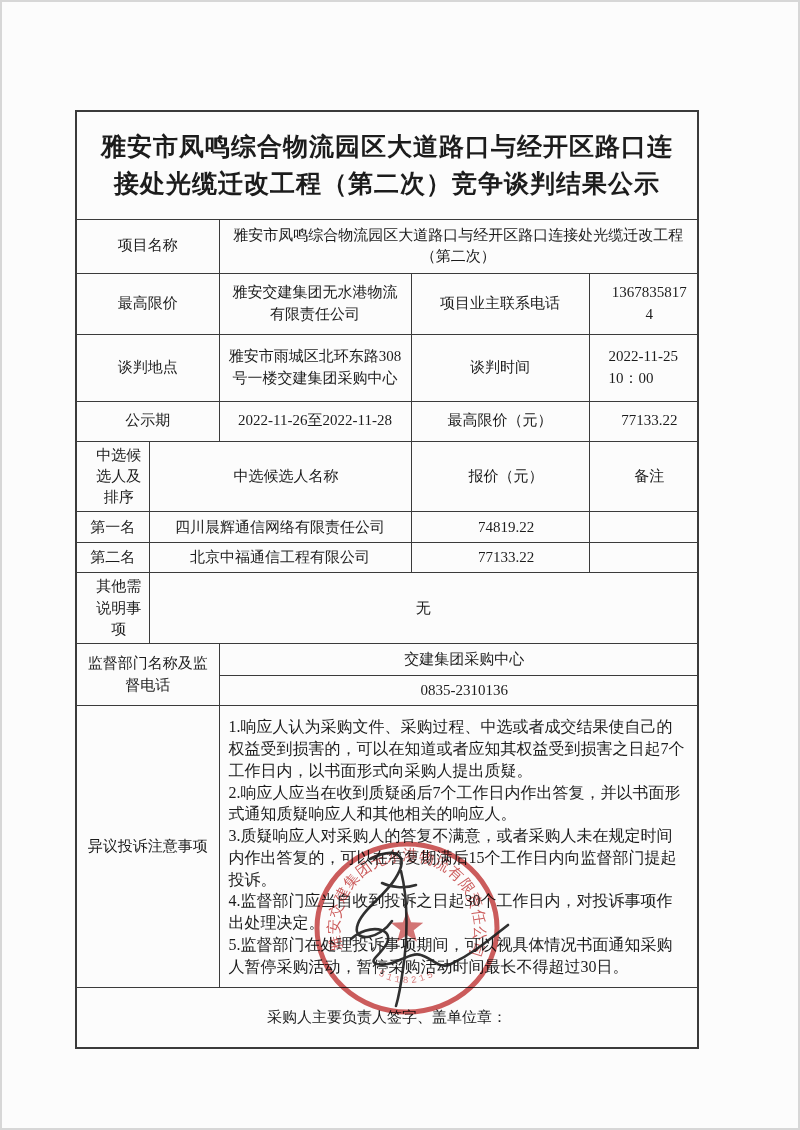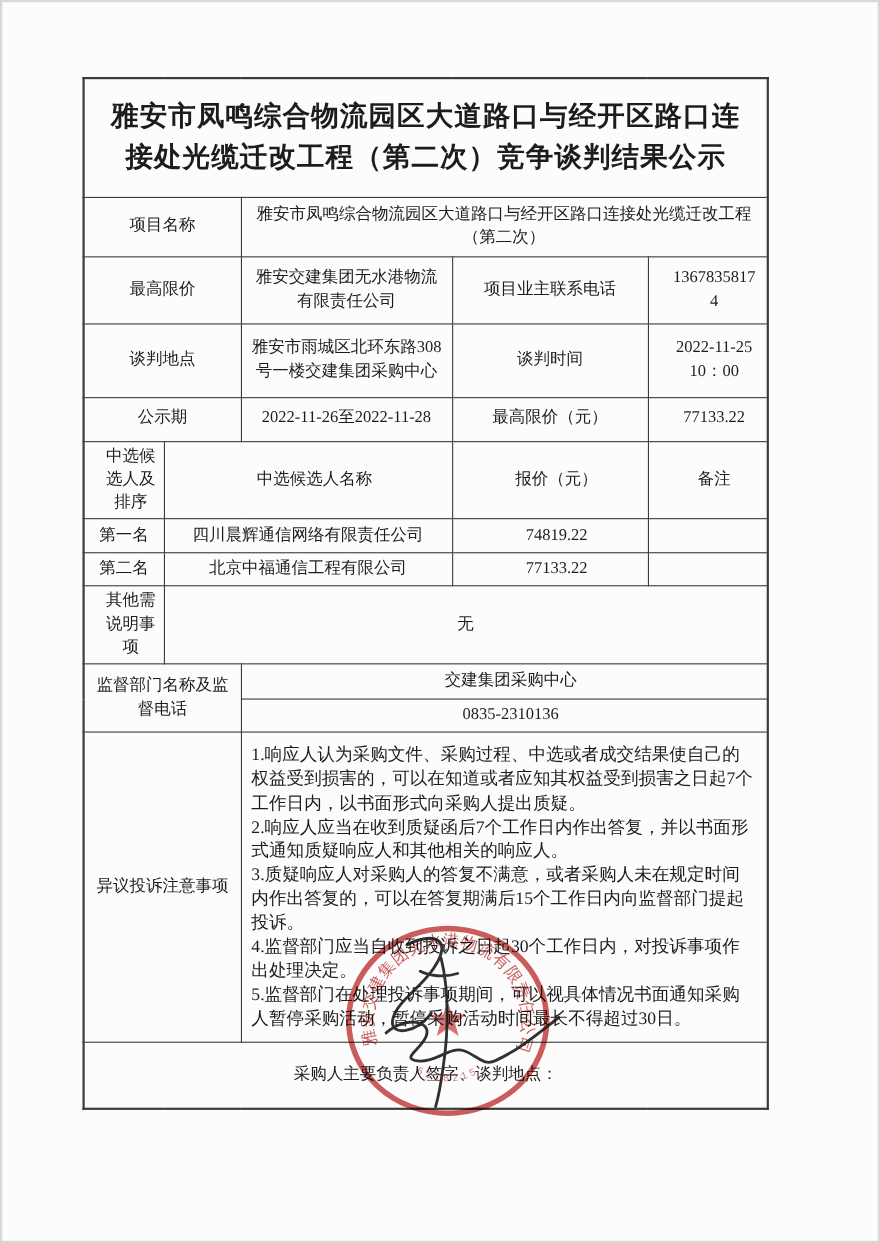--- a/index.html
+++ b/index.html
@@ -19,20 +19,21 @@
   table.doc {
     position: absolute;
     left: 75px; top: 70px;
     width: 622px;
     border-collapse: collapse;
     table-layout: fixed;
     background: transparent;
   }
   table.doc, table.doc td {
     border: 1.6px solid #3b3b3b;
+    margin-top: 40px;
   }
   table.doc { border-width: 2px; }
   td {
     font-size: 15px;
     line-height: 1.42;
     vertical-align: middle;
     padding: 3px 7px;
     word-break: break-all;
     overflow: hidden;
   }
@@ -42,21 +43,21 @@
     text-align: center;
     letter-spacing: 1px;
     line-height: 1.5;
     padding: 14px 15px;
   }
   td.label { text-align: center; }
   td.center { text-align: center; padding-left: 19px; }
   td.value { text-align: center; }
   td.tall-note { padding: 10px 9px; font-size: 16px; line-height: 1.36; }
   .note-item { margin: 0; }
-  .two-line div { text-align: center; }
+  .two-line div { text-align: left; }
   
   .overlay {
     position: absolute;
     pointer-events: none;
   }
   #stamp-wrap { left: 310px; top: 840px; width: 196px; height: 180px; mix-blend-mode: multiply; }
   #sig-wrap  { left: 338px; top: 843px; width: 184px; height: 172px; }
 </style>
 </head>
 <body>
@@ -145,21 +146,21 @@
     <td colspan="3" class="tall-note">
       <p class="note-item">1.响应人认为采购文件、采购过程、中选或者成交结果使自己的权益受到损害的，可以在知道或者应知其权益受到损害之日起7个工作日内，以书面形式向采购人提出质疑。</p>
       <p class="note-item">2.响应人应当在收到质疑函后7个工作日内作出答复，并以书面形式通知质疑响应人和其他相关的响应人。</p>
       <p class="note-item">3.质疑响应人对采购人的答复不满意，或者采购人未在规定时间内作出答复的，可以在答复期满后15个工作日内向监督部门提起投诉。</p>
       <p class="note-item">4.监督部门应当自收到投诉之日起30个工作日内，对投诉事项作出处理决定。</p>
       <p class="note-item">5.监督部门在处理投诉事项期间，可以视具体情况书面通知采购人暂停采购活动，暂停采购活动时间最长不得超过30日。</p>
     </td>
   </tr>
 
   <tr style="height:60px">
-    <td colspan="5" class="label">采购人主要负责人签字、谈判地点：</td>
+    <td colspan="5" class="label">采购人主要负责人签字、盖单位章：</td>
   </tr>
 </tbody>
   </table>
 
 <div class="overlay" id="stamp-wrap">
   <svg width="196" height="180" viewBox="0 0 196 180">
     <g stroke="#c43a3a" fill="#c43a3a" opacity="0.82">
       <ellipse cx="97" cy="88" rx="90" ry="84" fill="none" stroke-width="5"></ellipse>
       <defs>
         <path id="sealTextArc" d="M 33.1 111.3 A 68 68 0 1 1 160.9 111.3" fill="none"></path>

